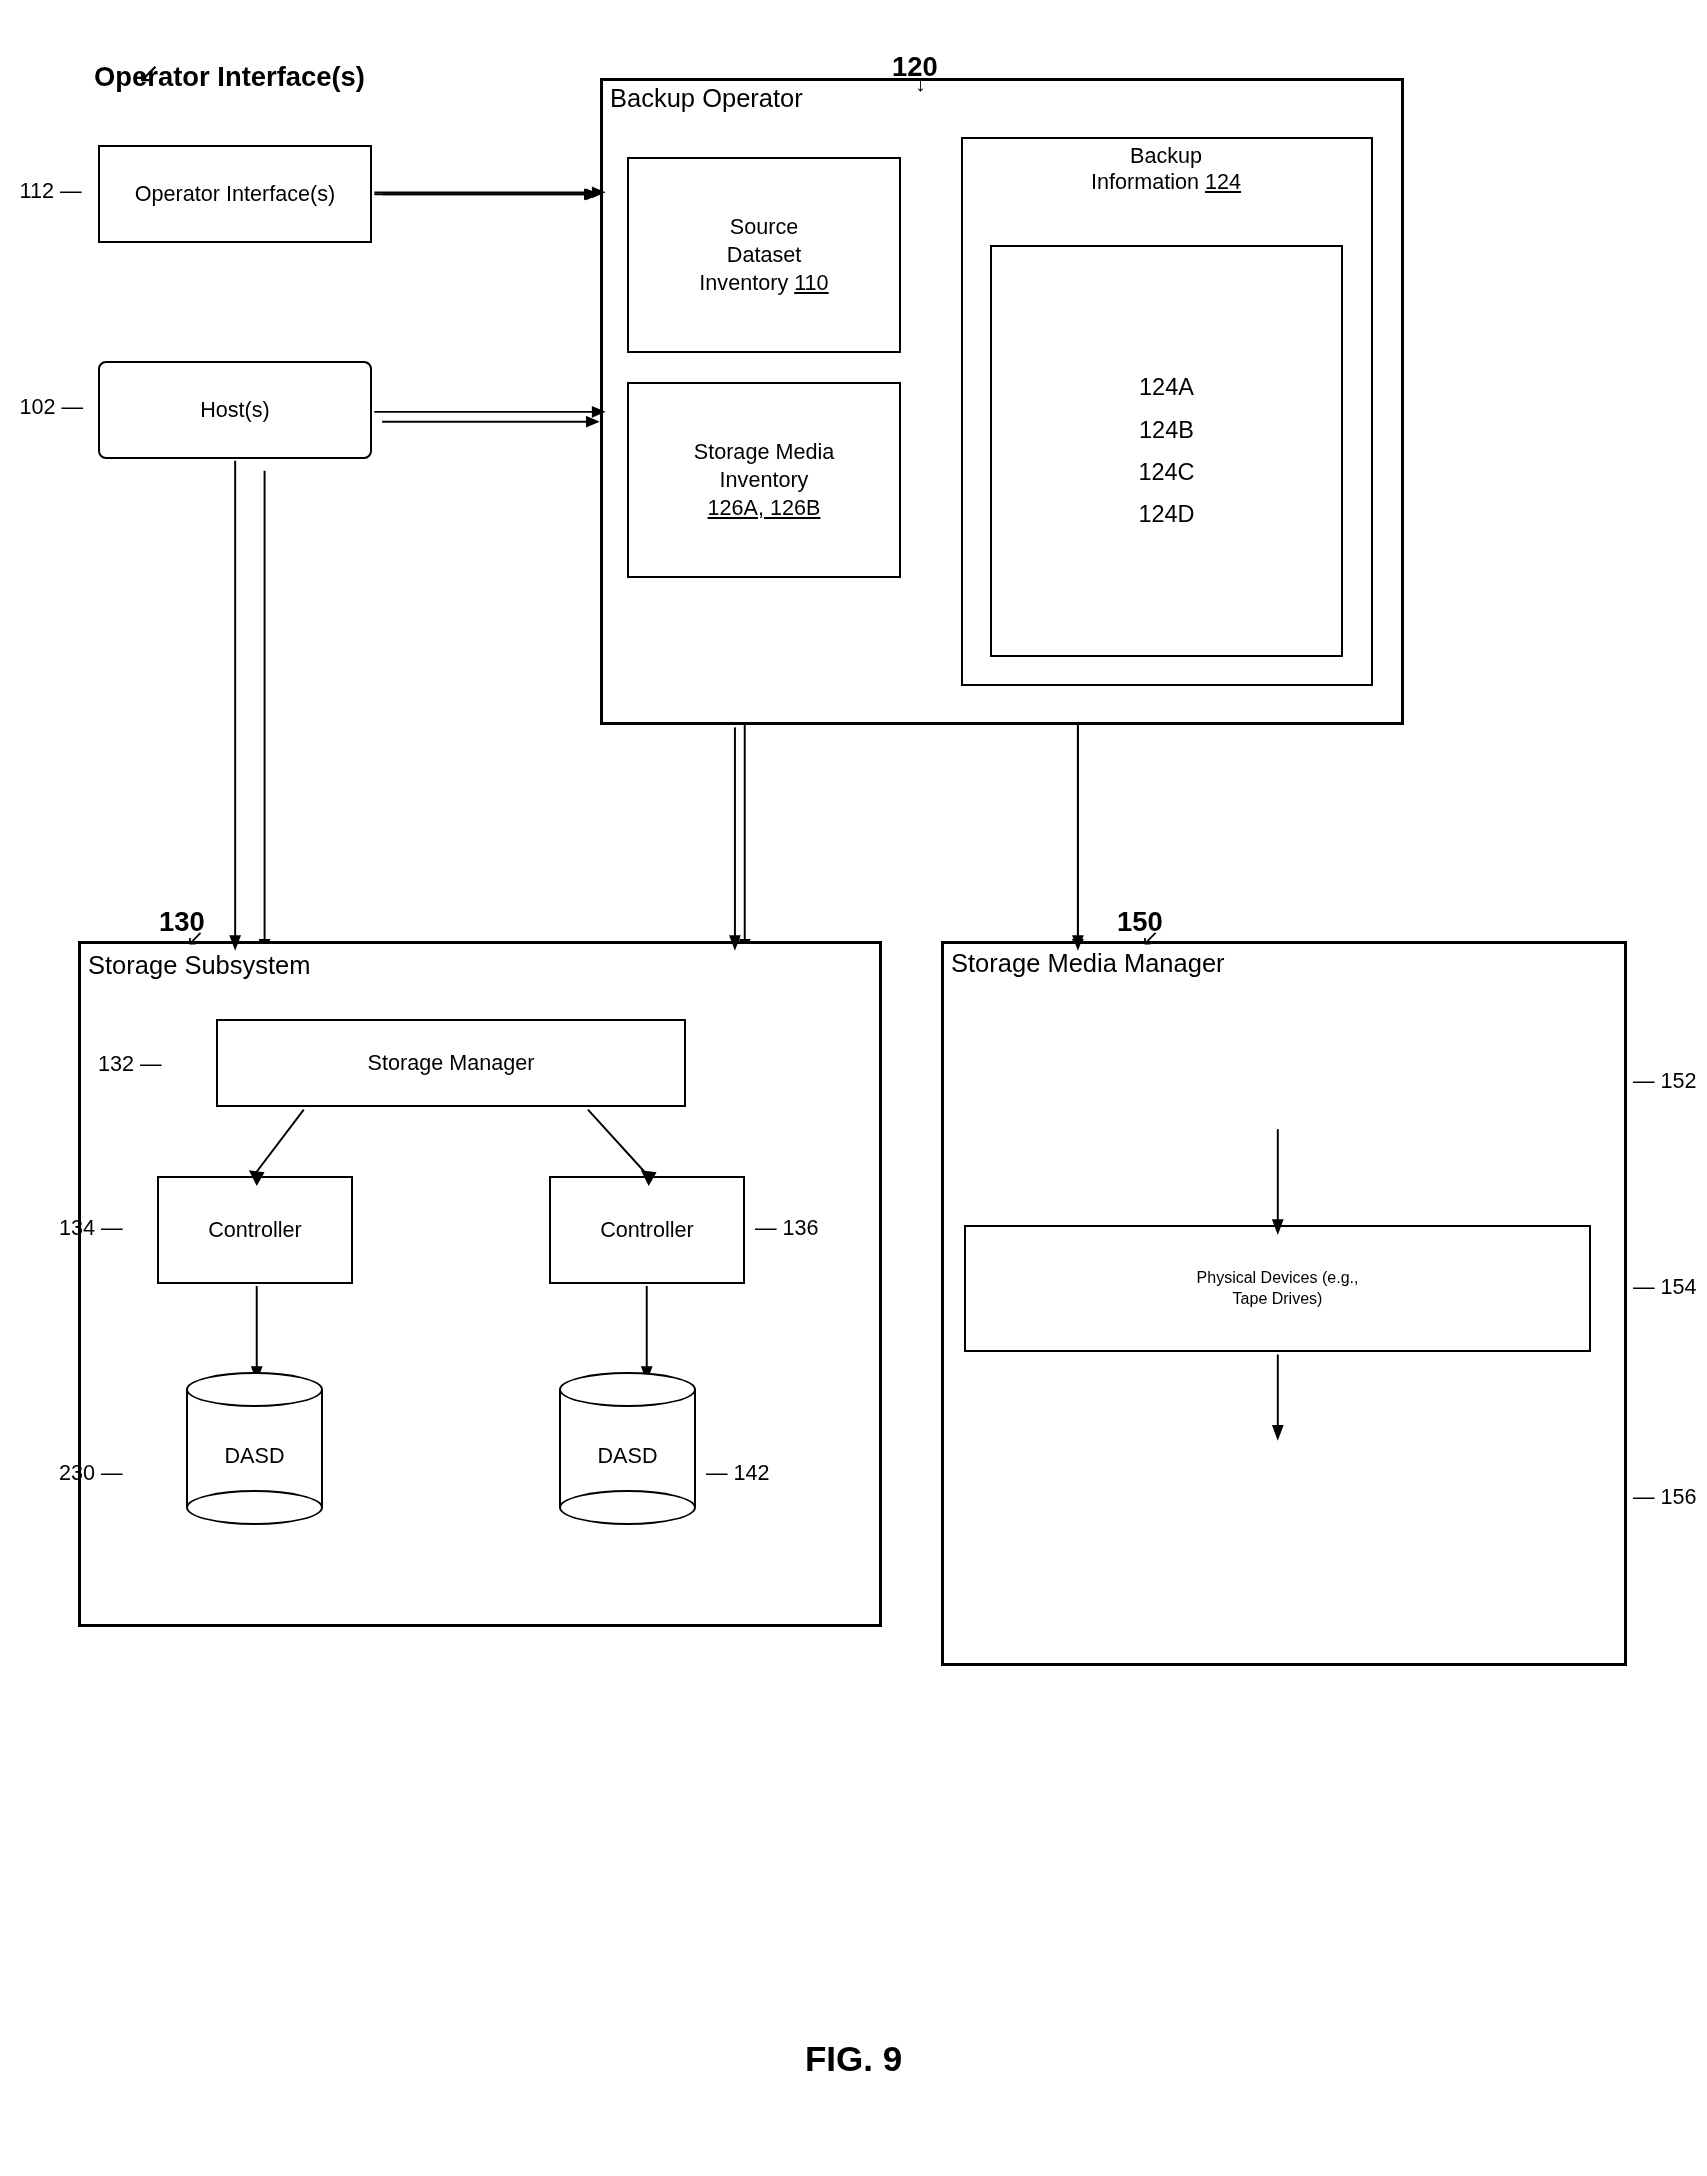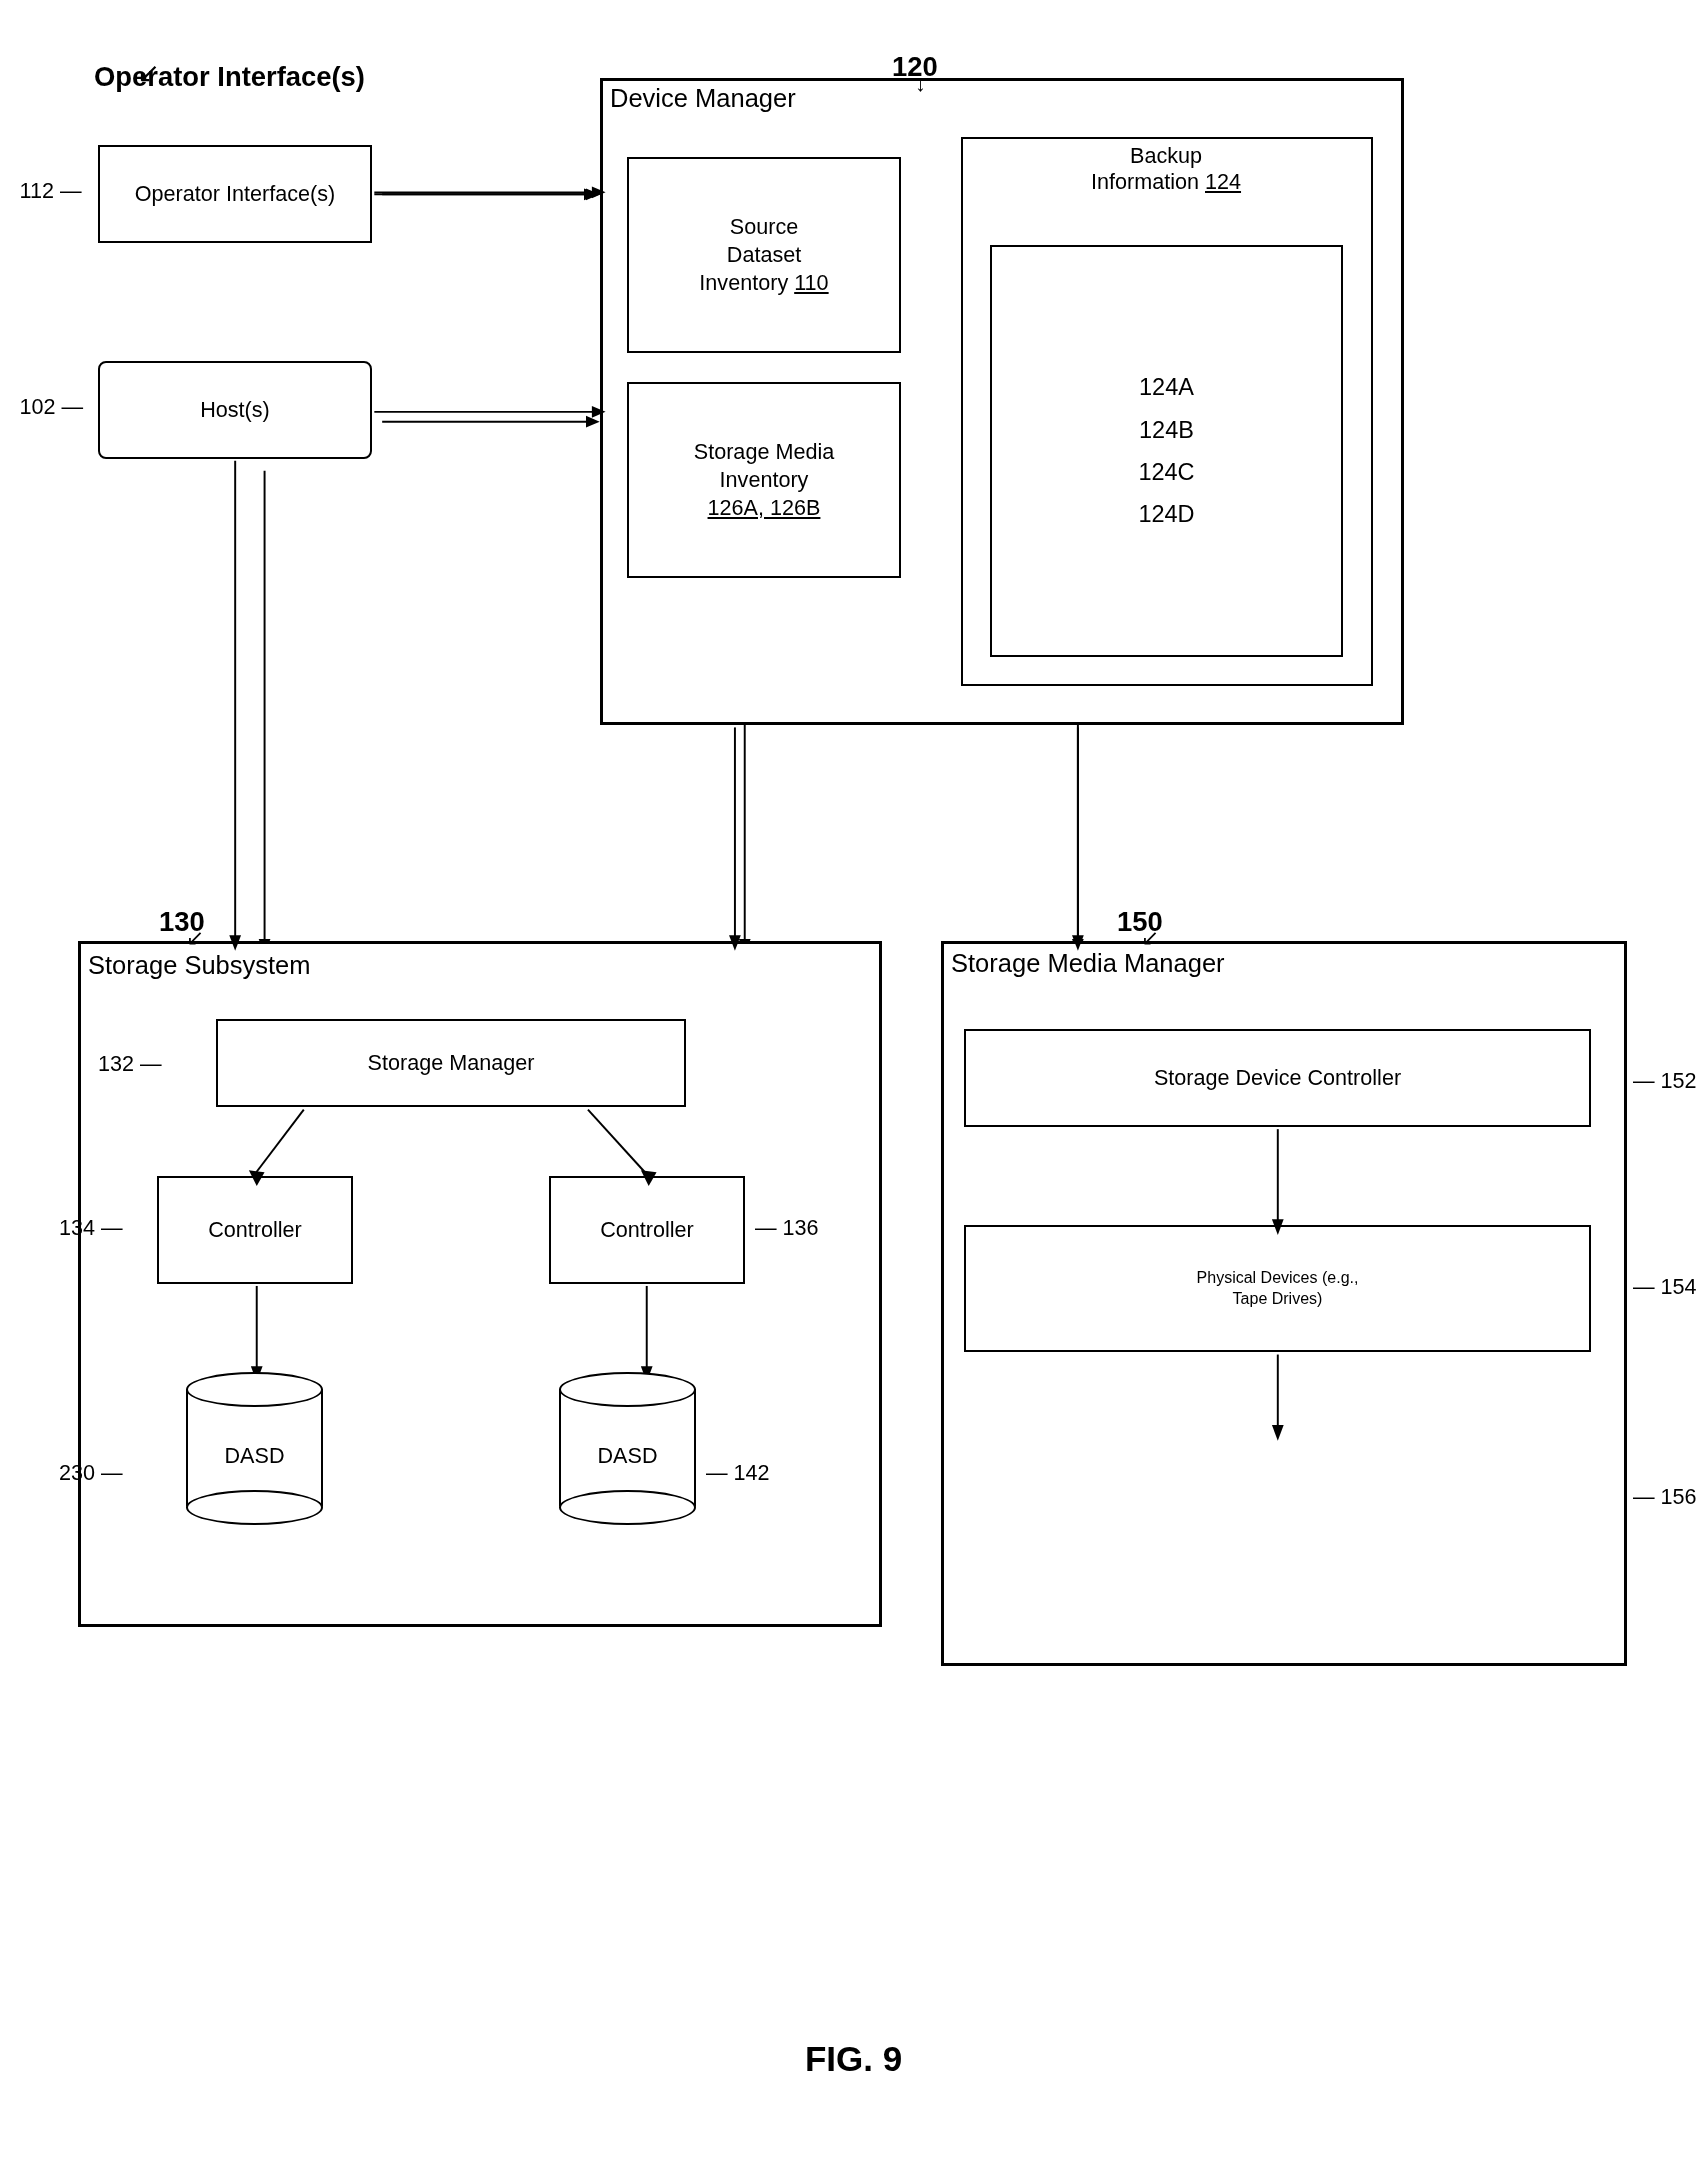--- a/index.html
+++ b/index.html
@@ -141,21 +141,21 @@
 Interface(s)</span>
   </div>
   <div class="label" style="top:178px; left:19.6px;">112 —</div>
 
   <div class="box" style="top:361px; left:98px; width:274px; height:98px; font-size:21.6px;border-radius:8px;">
     <span>Host(s)</span>
   </div>
   <div class="label" style="top:394px; left:19.6px;">102 —</div>
 
   <div class="box-thick" style="position:absolute; top:78px; left:600px; width:804px; height:647px; border:3.9px solid #000; background:#fff;"></div>
-  <div class="label" style="top:84px; left:610px; font-size:25.5px;">Device Manager</div>
+  <div class="label" style="top:84px; left:610px; font-size:25.5px;">Backup Operator</div>
   <div class="label" style="top:51px; left:892px; font-size:27.4px; font-weight:bold;">120</div>
 
   <div style="position:absolute; top:71px; left:915px; font-size:21.6px;">↓</div>
 
   <div class="box" style="top:157px; left:627px; width:274px; height:196px; font-size:21.6px;">
     <div style="text-align:center;">
       Source<br>Dataset<br>Inventory <span style="text-decoration:underline;">110</span>
     </div>
   </div>
 
@@ -209,23 +209,20 @@
     <div class="cyl-body">DASD</div>
     <div class="cyl-bottom"></div>
   </div>
   <div class="label" style="top:1460px; left:706px;">— 142</div>
 
   <div class="box-thick" style="position:absolute; top:941px; left:941px; width:686px; height:725px; border:3.9px solid #000; background:#fff;"></div>
   <div class="label" style="top:949px; left:951px; font-size:25.5px;">Storage Media Manager</div>
   <div class="label" style="top:906px; left:1117px; font-size:27.4px; font-weight:bold;">150</div>
   <div style="position:absolute; top:925px; left:1141px; font-size:21.6px;">↙</div>
 
-  <div class="box" style="top:1029px; left:964px; width:627px; height:98px; font-size:21.6px;">
-    <span>Storage Device Controller</span>
-  </div>
   <div class="label" style="top:1068px; left:1633px;">— 152</div>
 
   <div class="box" style="top:1225px; left:964px; width:627px; height:127px; font-size:16px;">
     <div style="text-align:center;">Physical Devices (e.g.,<br>Tape Drives)</div>
   </div>
   <div class="label" style="top:1274px; left:1633px;">— 154</div>
 
   <div class="label" style="top:1484px; left:1633px;">— 156</div>
 
   <div class="fig-label" style="bottom:98px; left:50%; transform:translateX(-50%);">FIG. 9</div>

